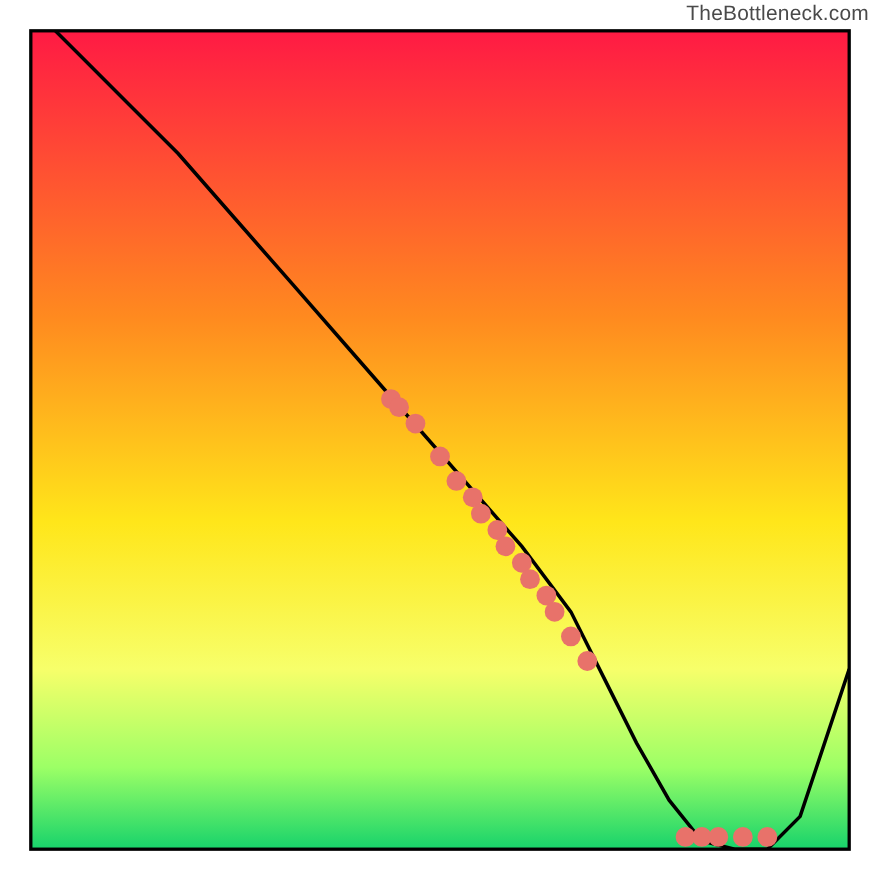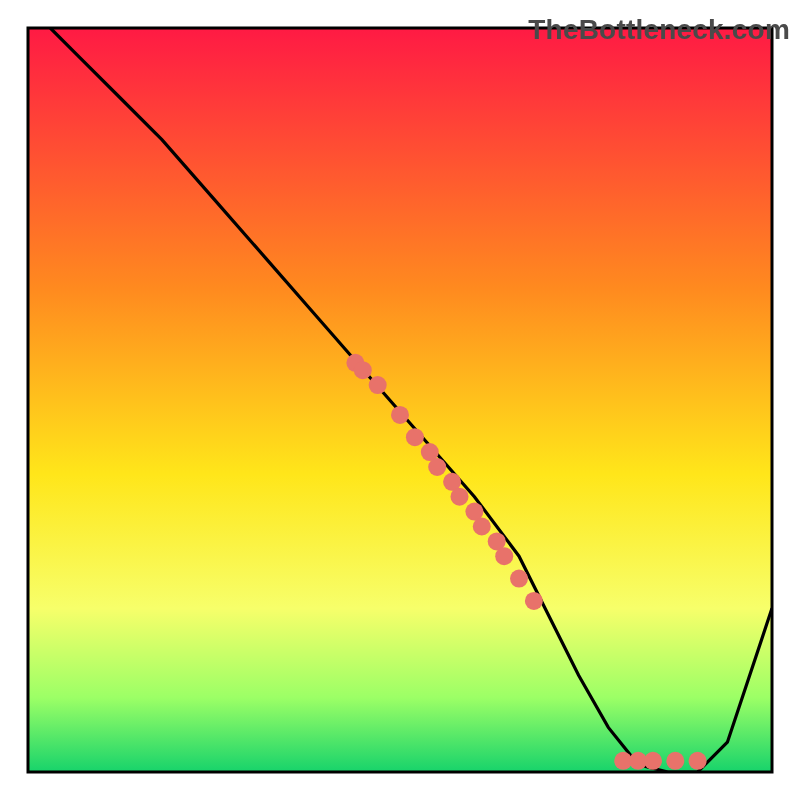--- a/index.html
+++ b/index.html
@@ -10,25 +10,25 @@
     background: #ffffff;
     font-family: Arial, Helvetica, sans-serif;
   }
   .stage {
     position: relative;
     width: 800px;
     height: 800px;
   }
   .watermark {
     position: absolute;
-    top: 14px;
+    top: 2px;
     right: 10px;
     color: #4a4a4a;
-    font-size: 28px;
-    font-weight: 700;
+    font-size: 19px;
+    font-weight: 400;
     letter-spacing: 0.2px;
   }
   svg {
     display: block;
   }
 </style>
 </head>
 <body>
 
 <div class="stage">

